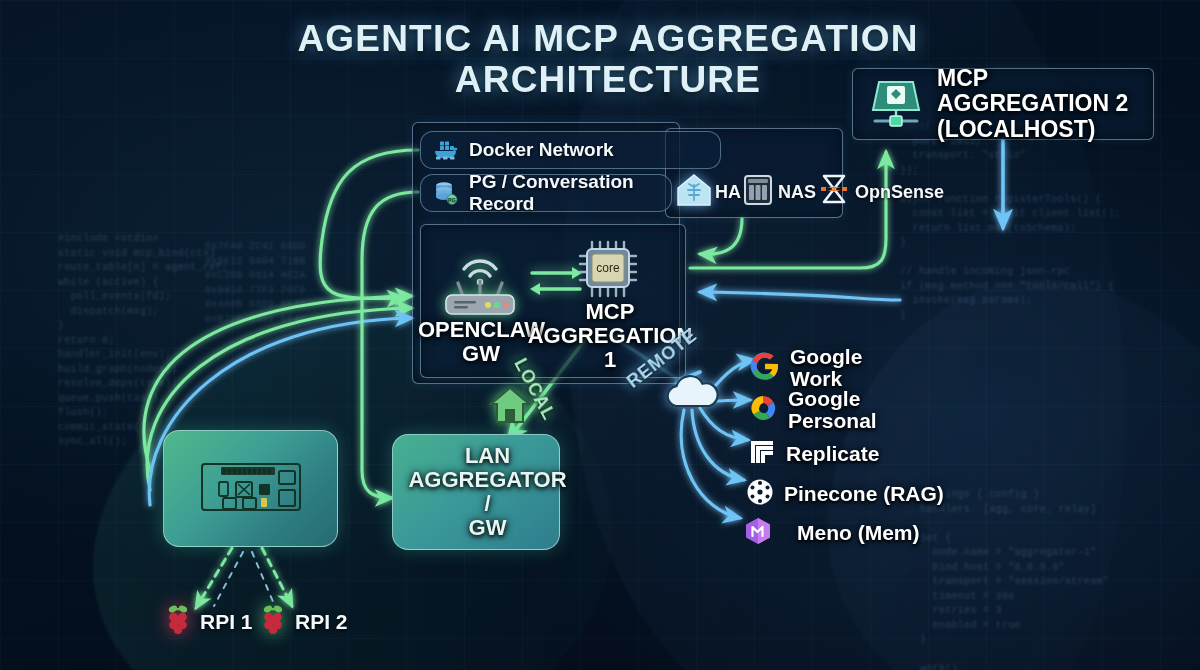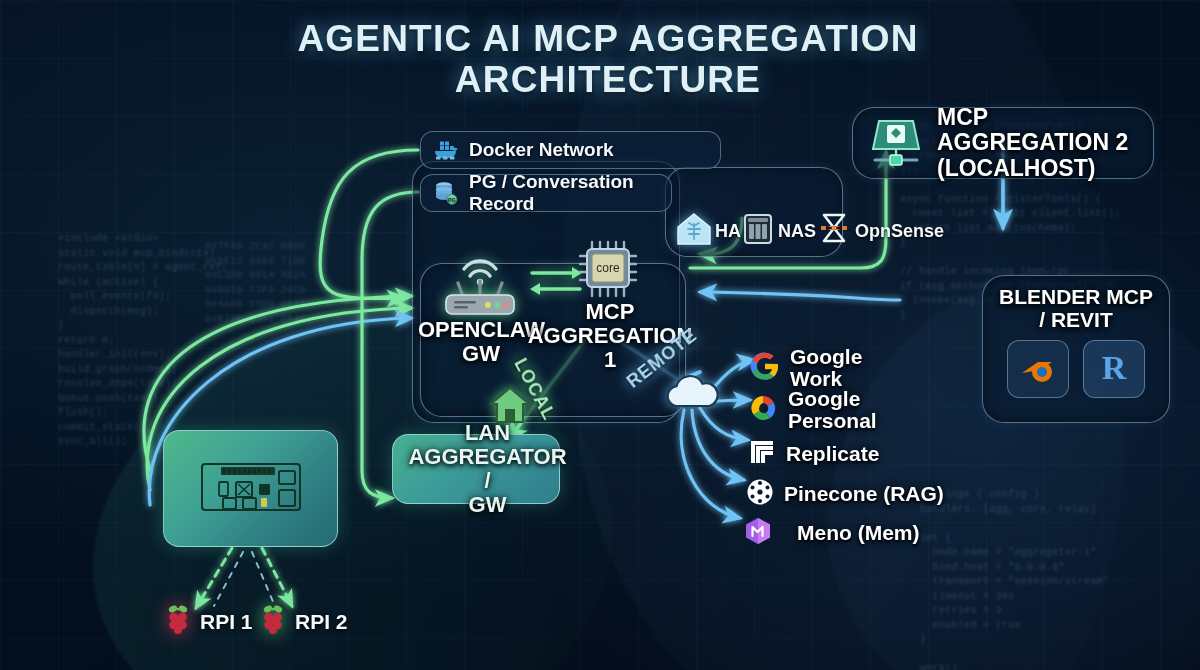--- a/index.html
+++ b/index.html
@@ -47,25 +47,24 @@
     font-size:37px; font-weight:bold; letter-spacing:1.2px;
     color:#dff1f6;
     line-height:1.12;
     text-shadow:0 0 18px rgba(110,210,255,.55), 0 2px 4px rgba(0,0,0,.8);
     z-index:30;
   }
   
   .panel {
     position:absolute;
     border:1.6px solid rgba(150,185,215,.55);
-    border-radius:22px;
+    border-radius:6px;
     background:rgba(10,28,52,.55);
     box-shadow:0 0 14px rgba(0,0,0,.45) inset, 0 0 10px rgba(60,120,180,.18);
     z-index:20;
-    margin-top:39px;
   }
   .pill {
     position:absolute;
     display:flex; align-items:center; gap:10px;
     border:1.5px solid rgba(150,185,215,.5);
     border-radius:13px;
     background:rgba(12,32,58,.6);
     color:#eef6fb;
     font-size:19px; font-weight:bold;
     padding:0 12px;
@@ -397,44 +396,20 @@
         <line x1="8" y1="47" x2="50" y2="47" stroke="#6FA8B8" stroke-width="3" stroke-linecap="round"></line>
         <rect x="23" y="42" width="12" height="10" rx="2" fill="#49D9A8" stroke="#CFF8E8" stroke-width="1.4"></rect>
       </svg>
     </span>
     <span class="node-cap" style="font-size:23px; text-align:left;">
       <span style="display:block;">MCP AGGREGATION 2</span>
       <span style="display:block;">(LOCALHOST)</span>
     </span>
   </div>
 
-  <div class="panel" style="left:982px; top:236px; width:188px; height:148px; background:rgba(9,26,48,.6);">
-    <div class="node-cap" style="margin-top:9px; font-size:21px;">
-      <div>BLENDER MCP</div>
-      <div>/ REVIT</div>
-    </div>
-    <div style="display:flex; justify-content:center; gap:14px; margin-top:9px;">
-      <div style="width:62px; height:58px; border-radius:12px; background:rgba(30,60,92,.55); border:1.4px solid rgba(150,190,220,.5); display:flex; align-items:center; justify-content:center;">
-        <span>
-          <svg width="40" height="36" viewBox="0 0 40 36">
-            <path d="M4,24 L20,13 L34,13 L22,21 Z" fill="#EA7600"></path>
-            <circle cx="24" cy="23" r="10" fill="#EA7600"></circle>
-            <circle cx="24" cy="23" r="5" fill="#1F6FB8"></circle>
-          </svg>
-        </span>
-      </div>
-      <div style="width:62px; height:58px; border-radius:12px; background:rgba(40,78,120,.55); border:1.4px solid rgba(150,190,220,.5); display:flex; align-items:center; justify-content:center;">
-        <span>
-          <svg width="40" height="40" viewBox="0 0 40 40">
-            <text x="20" y="32" font-size="34" font-family="Liberation Serif, serif" fill="#5BA4E8" text-anchor="middle" font-weight="bold">R</text>
-          </svg>
-        </span>
-      </div>
-    </div>
-  </div>
 
   <div class="diag-label glow-green" style="left:528px; top:355px; color:#A8F0BE; transform:rotate(62deg); transform-origin:left top;">LOCAL</div>
   <div class="diag-label glow-blue" style="left:623px; top:376px; color:#A8DCF8; transform:rotate(-38deg); transform-origin:left top;">REMOTE</div>
 
   <div style="position:absolute; left:488px; top:384px; z-index:26;">
     <svg width="44" height="42" viewBox="0 0 44 42" class="glow-green">
       <path d="M22,4 L41,20 h-6 v18 h-26 v-18 h-6 Z" fill="#6FCB80" stroke="#2C5C38" stroke-width="2"></path>
       <rect x="17" y="25" width="10" height="13" fill="#2C5C38"></rect>
     </svg>
   </div>
@@ -511,21 +486,21 @@
     <span>
       <svg width="28" height="30" viewBox="0 0 28 30">
         <path d="M14,2 L26,8.5 v13 L14,28 L2,21.5 v-13 Z" fill="#A45FE8"></path>
         <path d="M14,2 L26,8.5 v13 L14,28 Z" fill="#C87BF0"></path>
         <path d="M8.5,20 v-9 l5,5 l5,-5 v9" fill="none" stroke="#ffffff" stroke-width="2.2" stroke-linejoin="round" stroke-linecap="round"></path>
       </svg>
     </span>
     <span class="txt">Meno (Mem)</span>
   </div>
 
-  <div class="greenbox lan" style="left:392px; top:434px; width:168px; height:70px; display:flex; flex-direction:column; align-items:center; justify-content:center;padding-left:23px;">
+  <div class="greenbox lan" style="left:392px; top:434px; width:168px; height:116px; display:flex; flex-direction:column; align-items:center; justify-content:center;padding-left:23px;">
     <div class="node-cap" style="font-size:22px; color:#E8F6F3;">
       <div>LAN</div>
       <div>AGGREGATOR /</div>
       <div>GW</div>
     </div>
   </div>
 
   <div class="greenbox sbc" style="left:163px; top:430px; width:175px; height:117px; display:flex; flex-direction:column; align-items:center; justify-content:center; gap:4px;">
     <span>
       <svg width="104" height="54" viewBox="0 0 104 54">

